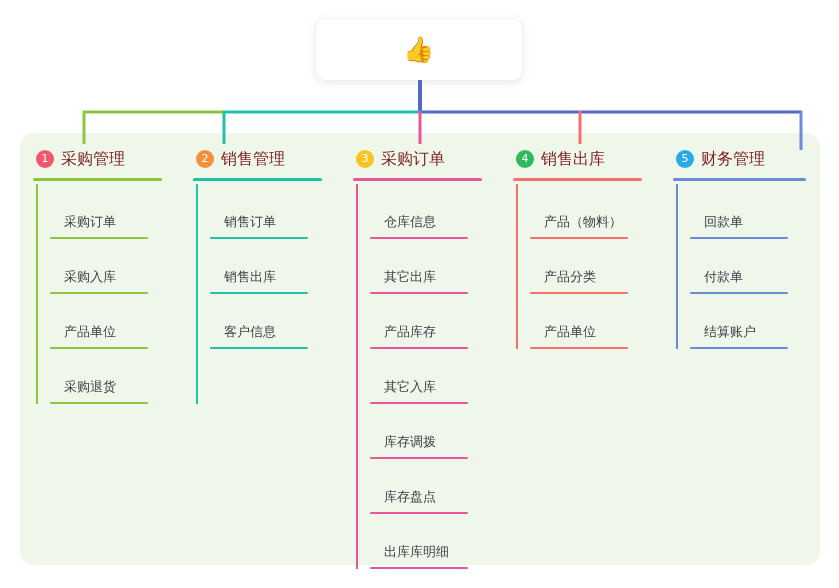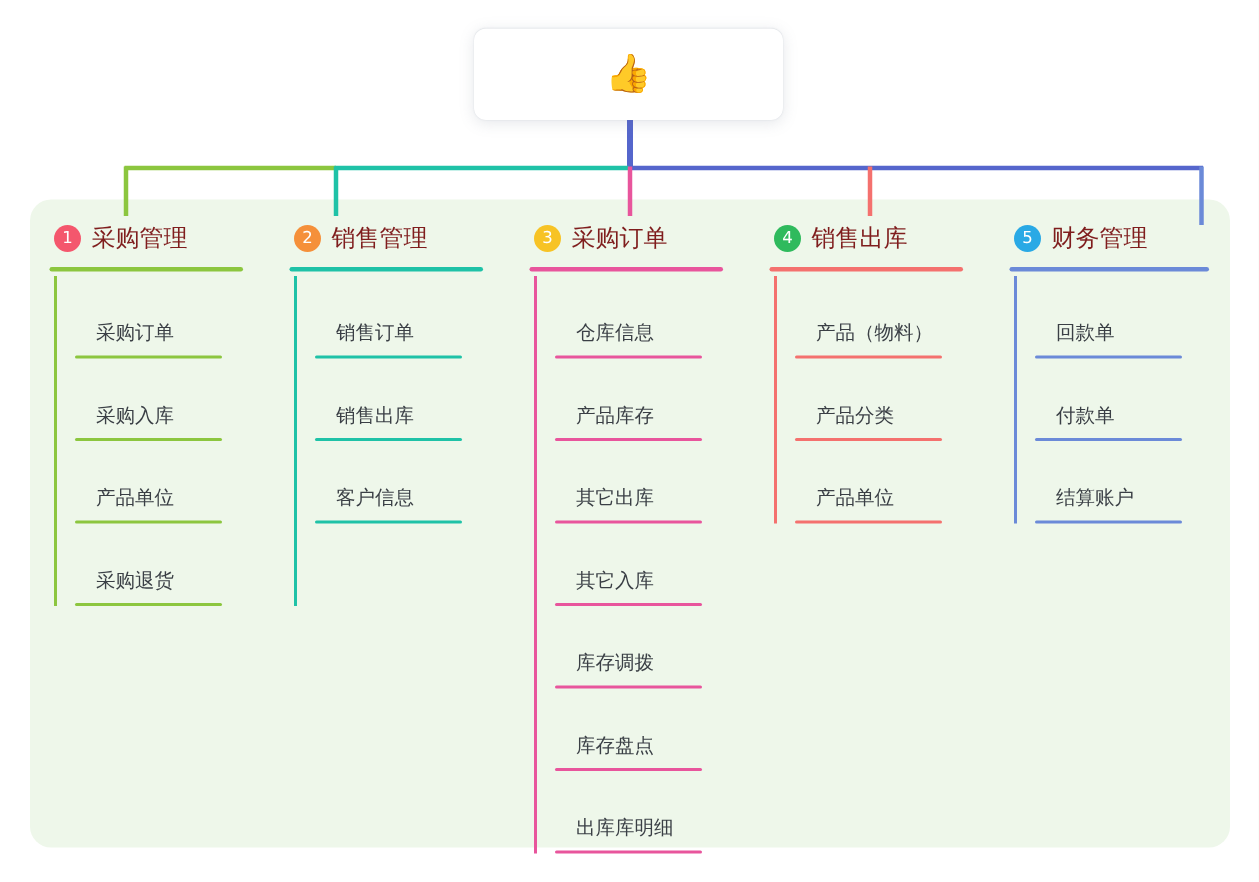--- a/index.html
+++ b/index.html
@@ -232,25 +232,25 @@
           <span class="col-title">采购订单</span>
         </div>
         <div class="head-rule" style="background: rgb(232, 85, 156);"></div>
         <div class="leaves">
           <div class="spine" style="background: rgb(232, 85, 156); height: 385px;"></div>
           <div class="leaf">
             <span class="leaf-label">仓库信息</span>
             <div class="leaf-rule" style="background: rgb(232, 85, 156);"></div>
           </div>
           <div class="leaf">
+            <span class="leaf-label">其它出库</span>
+            <div class="leaf-rule" style="background: rgb(232, 85, 156);"></div>
+          </div>
+          <div class="leaf">
             <span class="leaf-label">产品库存</span>
-            <div class="leaf-rule" style="background: rgb(232, 85, 156);"></div>
-          </div>
-          <div class="leaf">
-            <span class="leaf-label">其它出库</span>
             <div class="leaf-rule" style="background: rgb(232, 85, 156);"></div>
           </div>
           <div class="leaf">
             <span class="leaf-label">其它入库</span>
             <div class="leaf-rule" style="background: rgb(232, 85, 156);"></div>
           </div>
           <div class="leaf">
             <span class="leaf-label">库存调拨</span>
             <div class="leaf-rule" style="background: rgb(232, 85, 156);"></div>
           </div>

